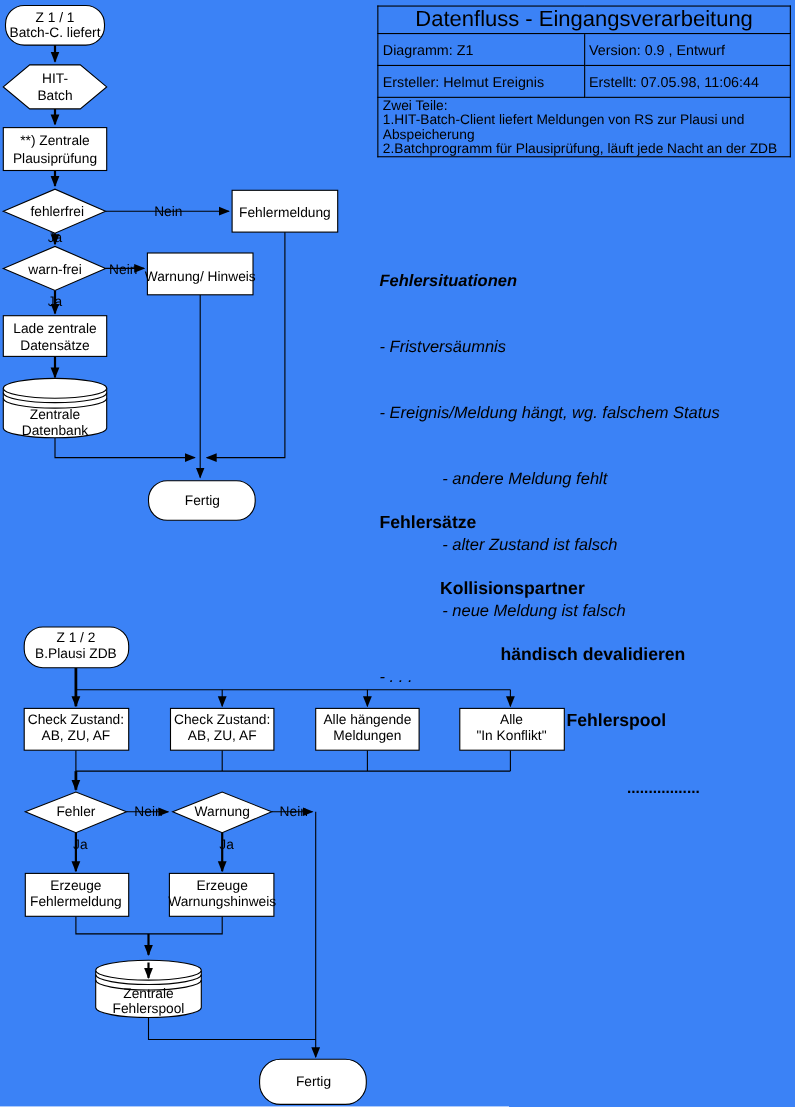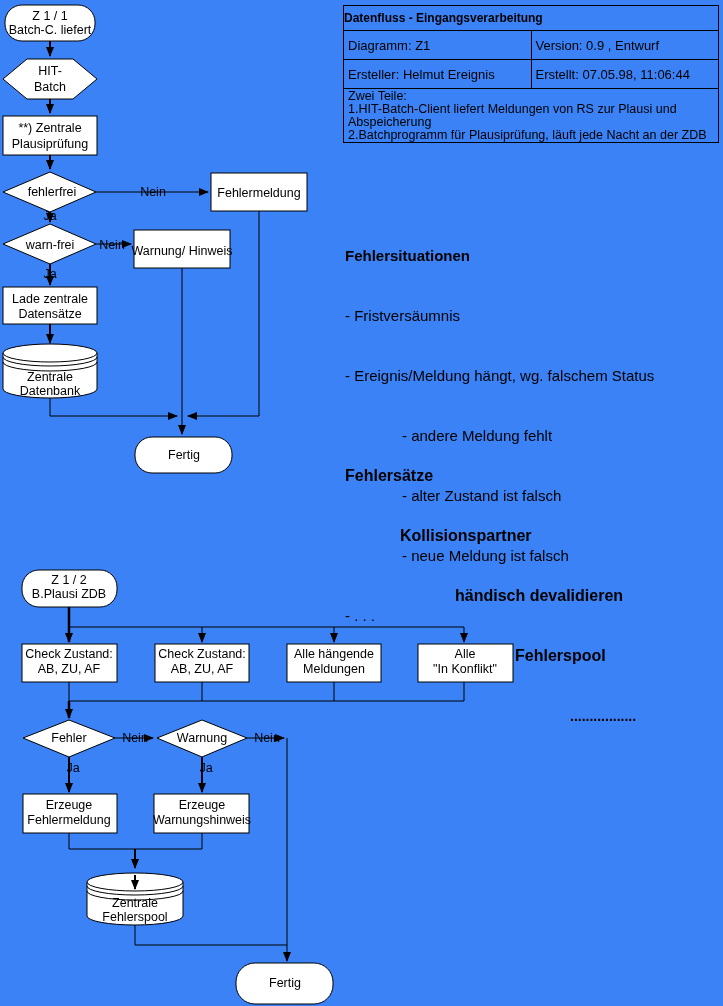--- a/index.html
+++ b/index.html
@@ -10,28 +10,28 @@
   .shape{fill:#fff;stroke:#000;stroke-width:1;}
   .line{stroke:#000;stroke-width:1;fill:none;}
   .stem{stroke:#000;stroke-width:2;fill:none;}
   .trunk{stroke:#000;stroke-width:2.5;fill:none;}
 
   
   .infobox{position:absolute;left:343px;top:5px;width:376px;border-collapse:collapse;
            table-layout:fixed;}
   .infobox td,.infobox th{border:1px solid #000;font-size:13px;font-weight:normal;
            padding:0 0 0 4px;text-align:left;vertical-align:middle;overflow:hidden;}
-  .infobox th.title{height:24px;font-size:12px;font-weight:bold;text-align:left;padding:0;}
+  .infobox th.title{height:24px;font-size:20px;font-weight:normal;text-align:center;padding:0;}
   .infobox tr.meta td{height:28px;margin-top:43px;}
   .infobox td.desc{height:36px;vertical-align:top;font-size:12.5px;line-height:13px;
            padding-top:1px;}
   .col1{width:189px;} .col2{width:187px;}
 
   
-  .fsit{position:absolute;left:345px;top:206px;font-size:15px;line-height:20px;white-space:pre;}
+  .fsit{position:absolute;left:345px;top:206px;font-size:15px;line-height:20px;white-space:pre;font-style:italic;}
   .fsit .hd{font-weight:bold;}
   .fsit .ind1{padding-left:57px;}
   .fsit .ind2{padding-left:62px;}
 
   
   .fsaetze{position:absolute;left:345px;top:426px;font-size:16px;font-weight:bold;
            line-height:20px;white-space:pre;}
   .fsaetze .s1{padding-left:55px;}
   .fsaetze .s2{padding-left:110px;}
   .fsaetze .s3{padding-left:170px;}

